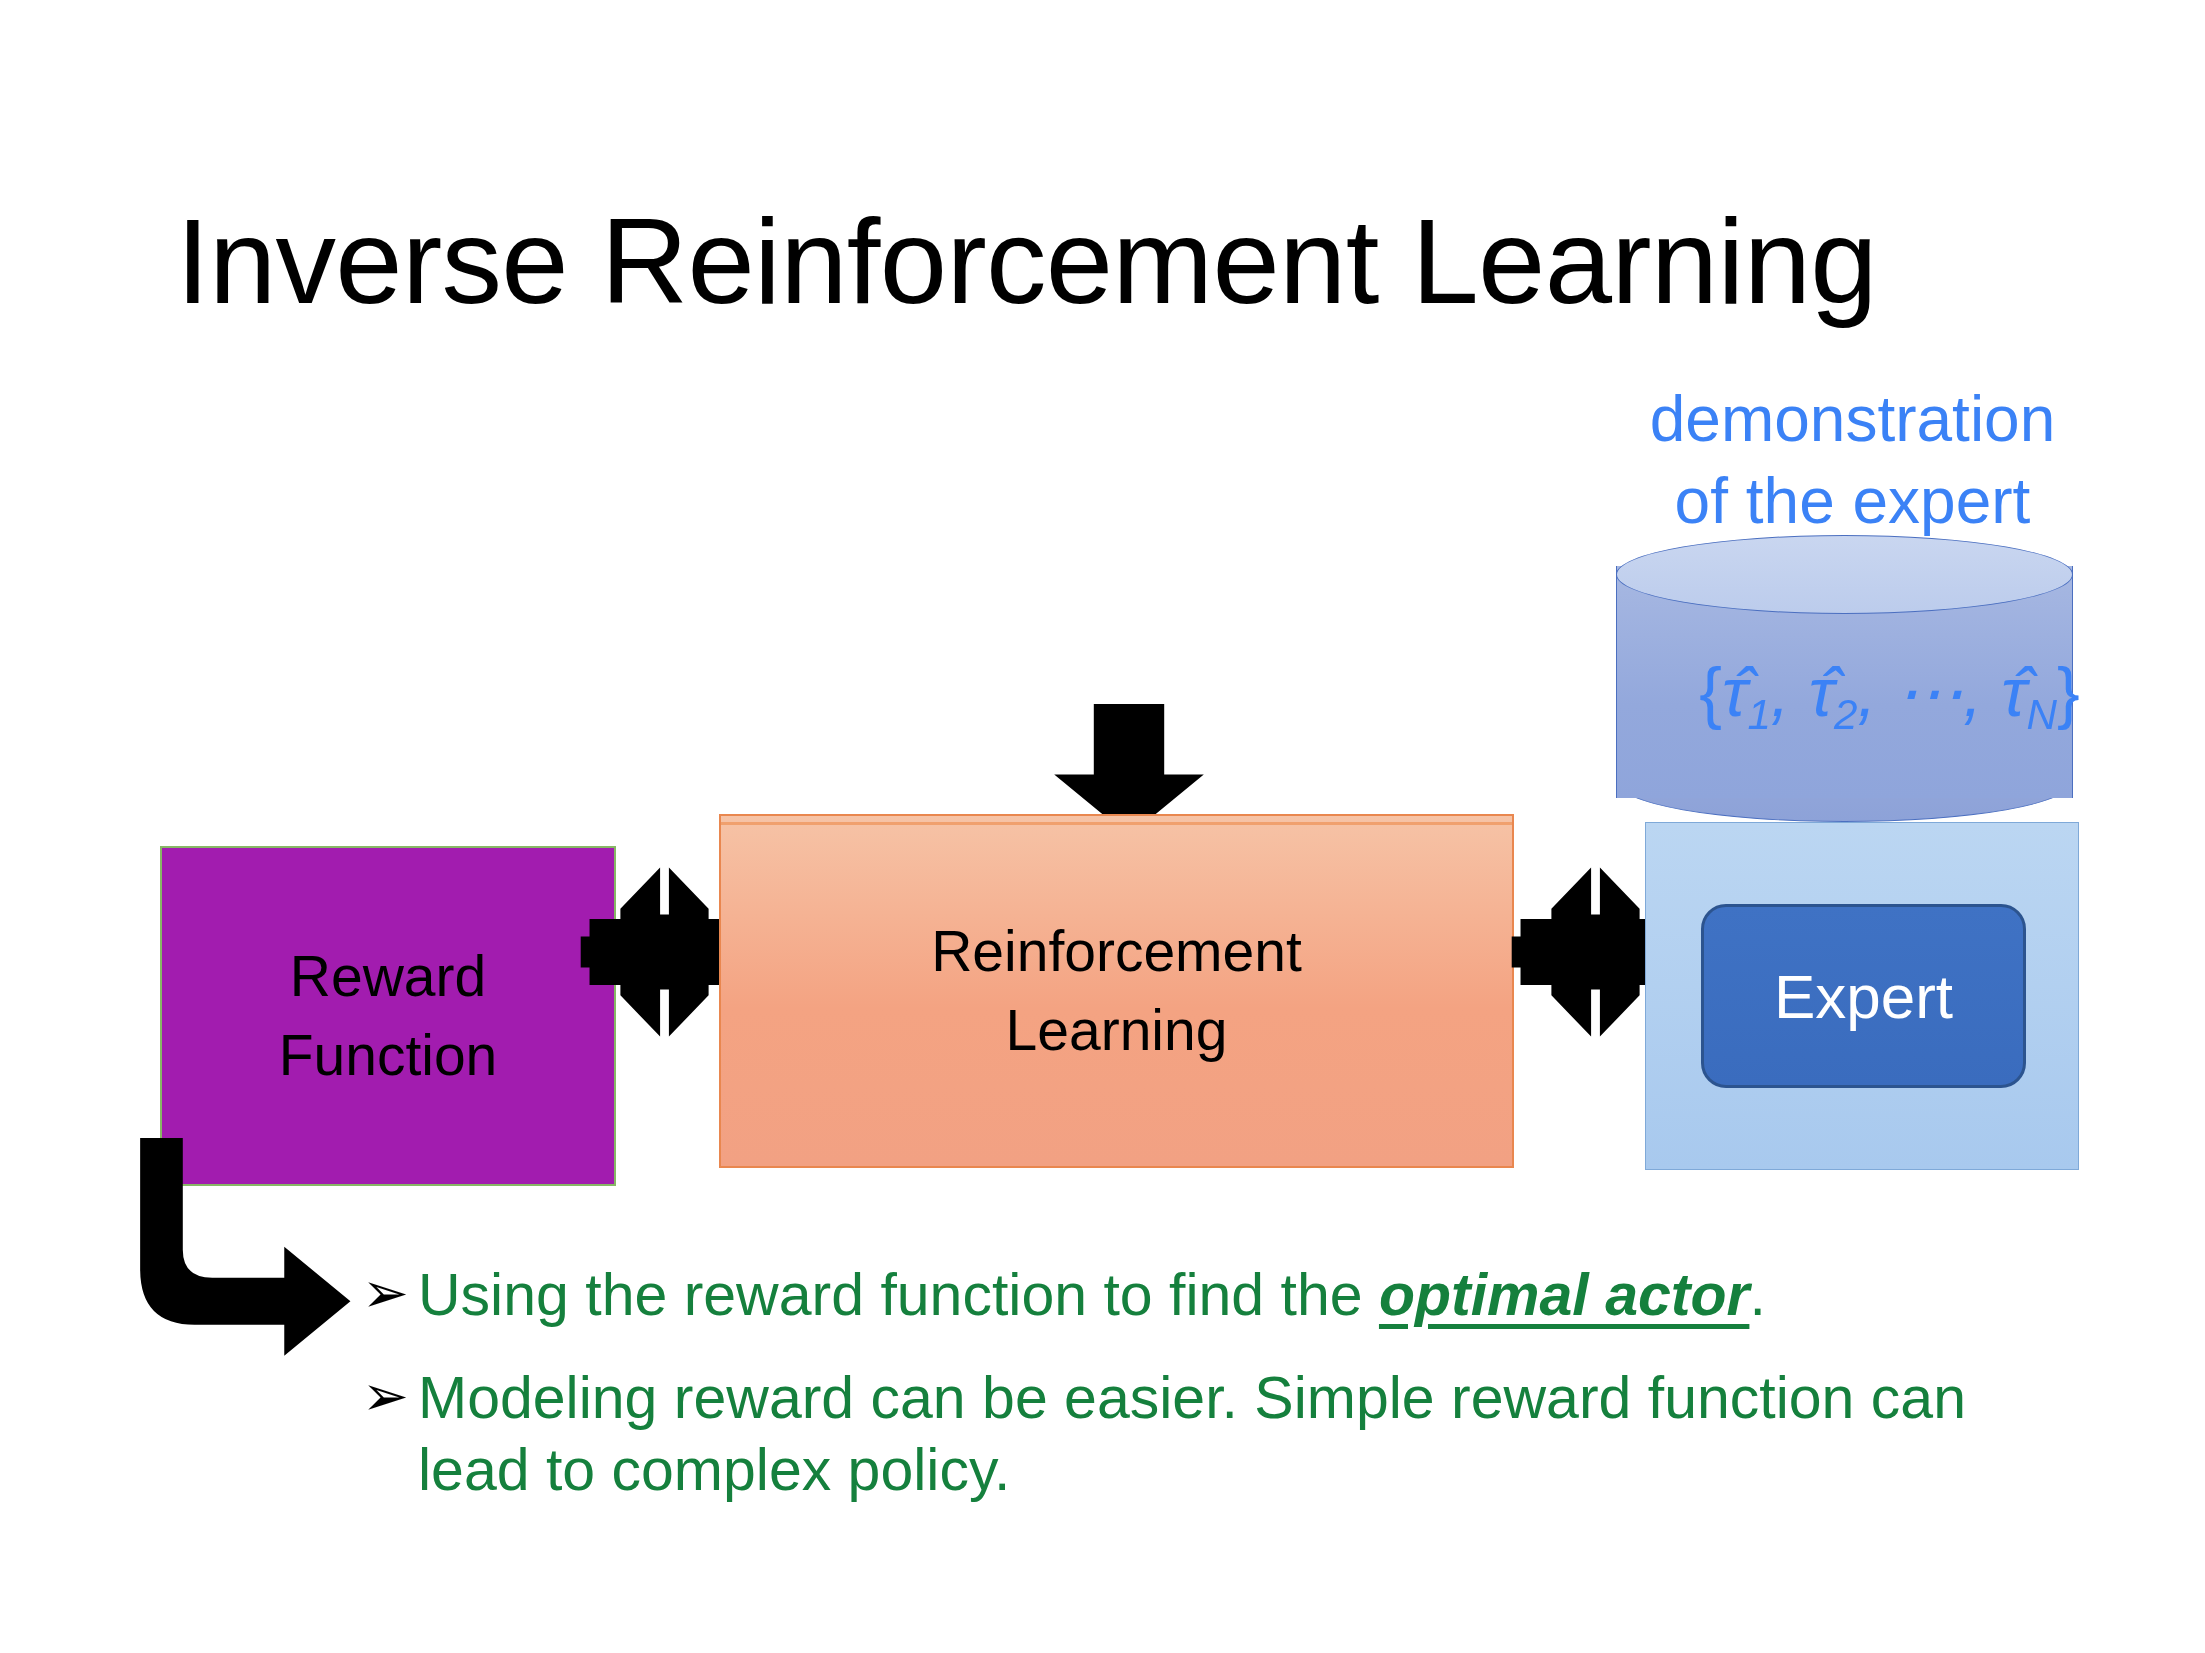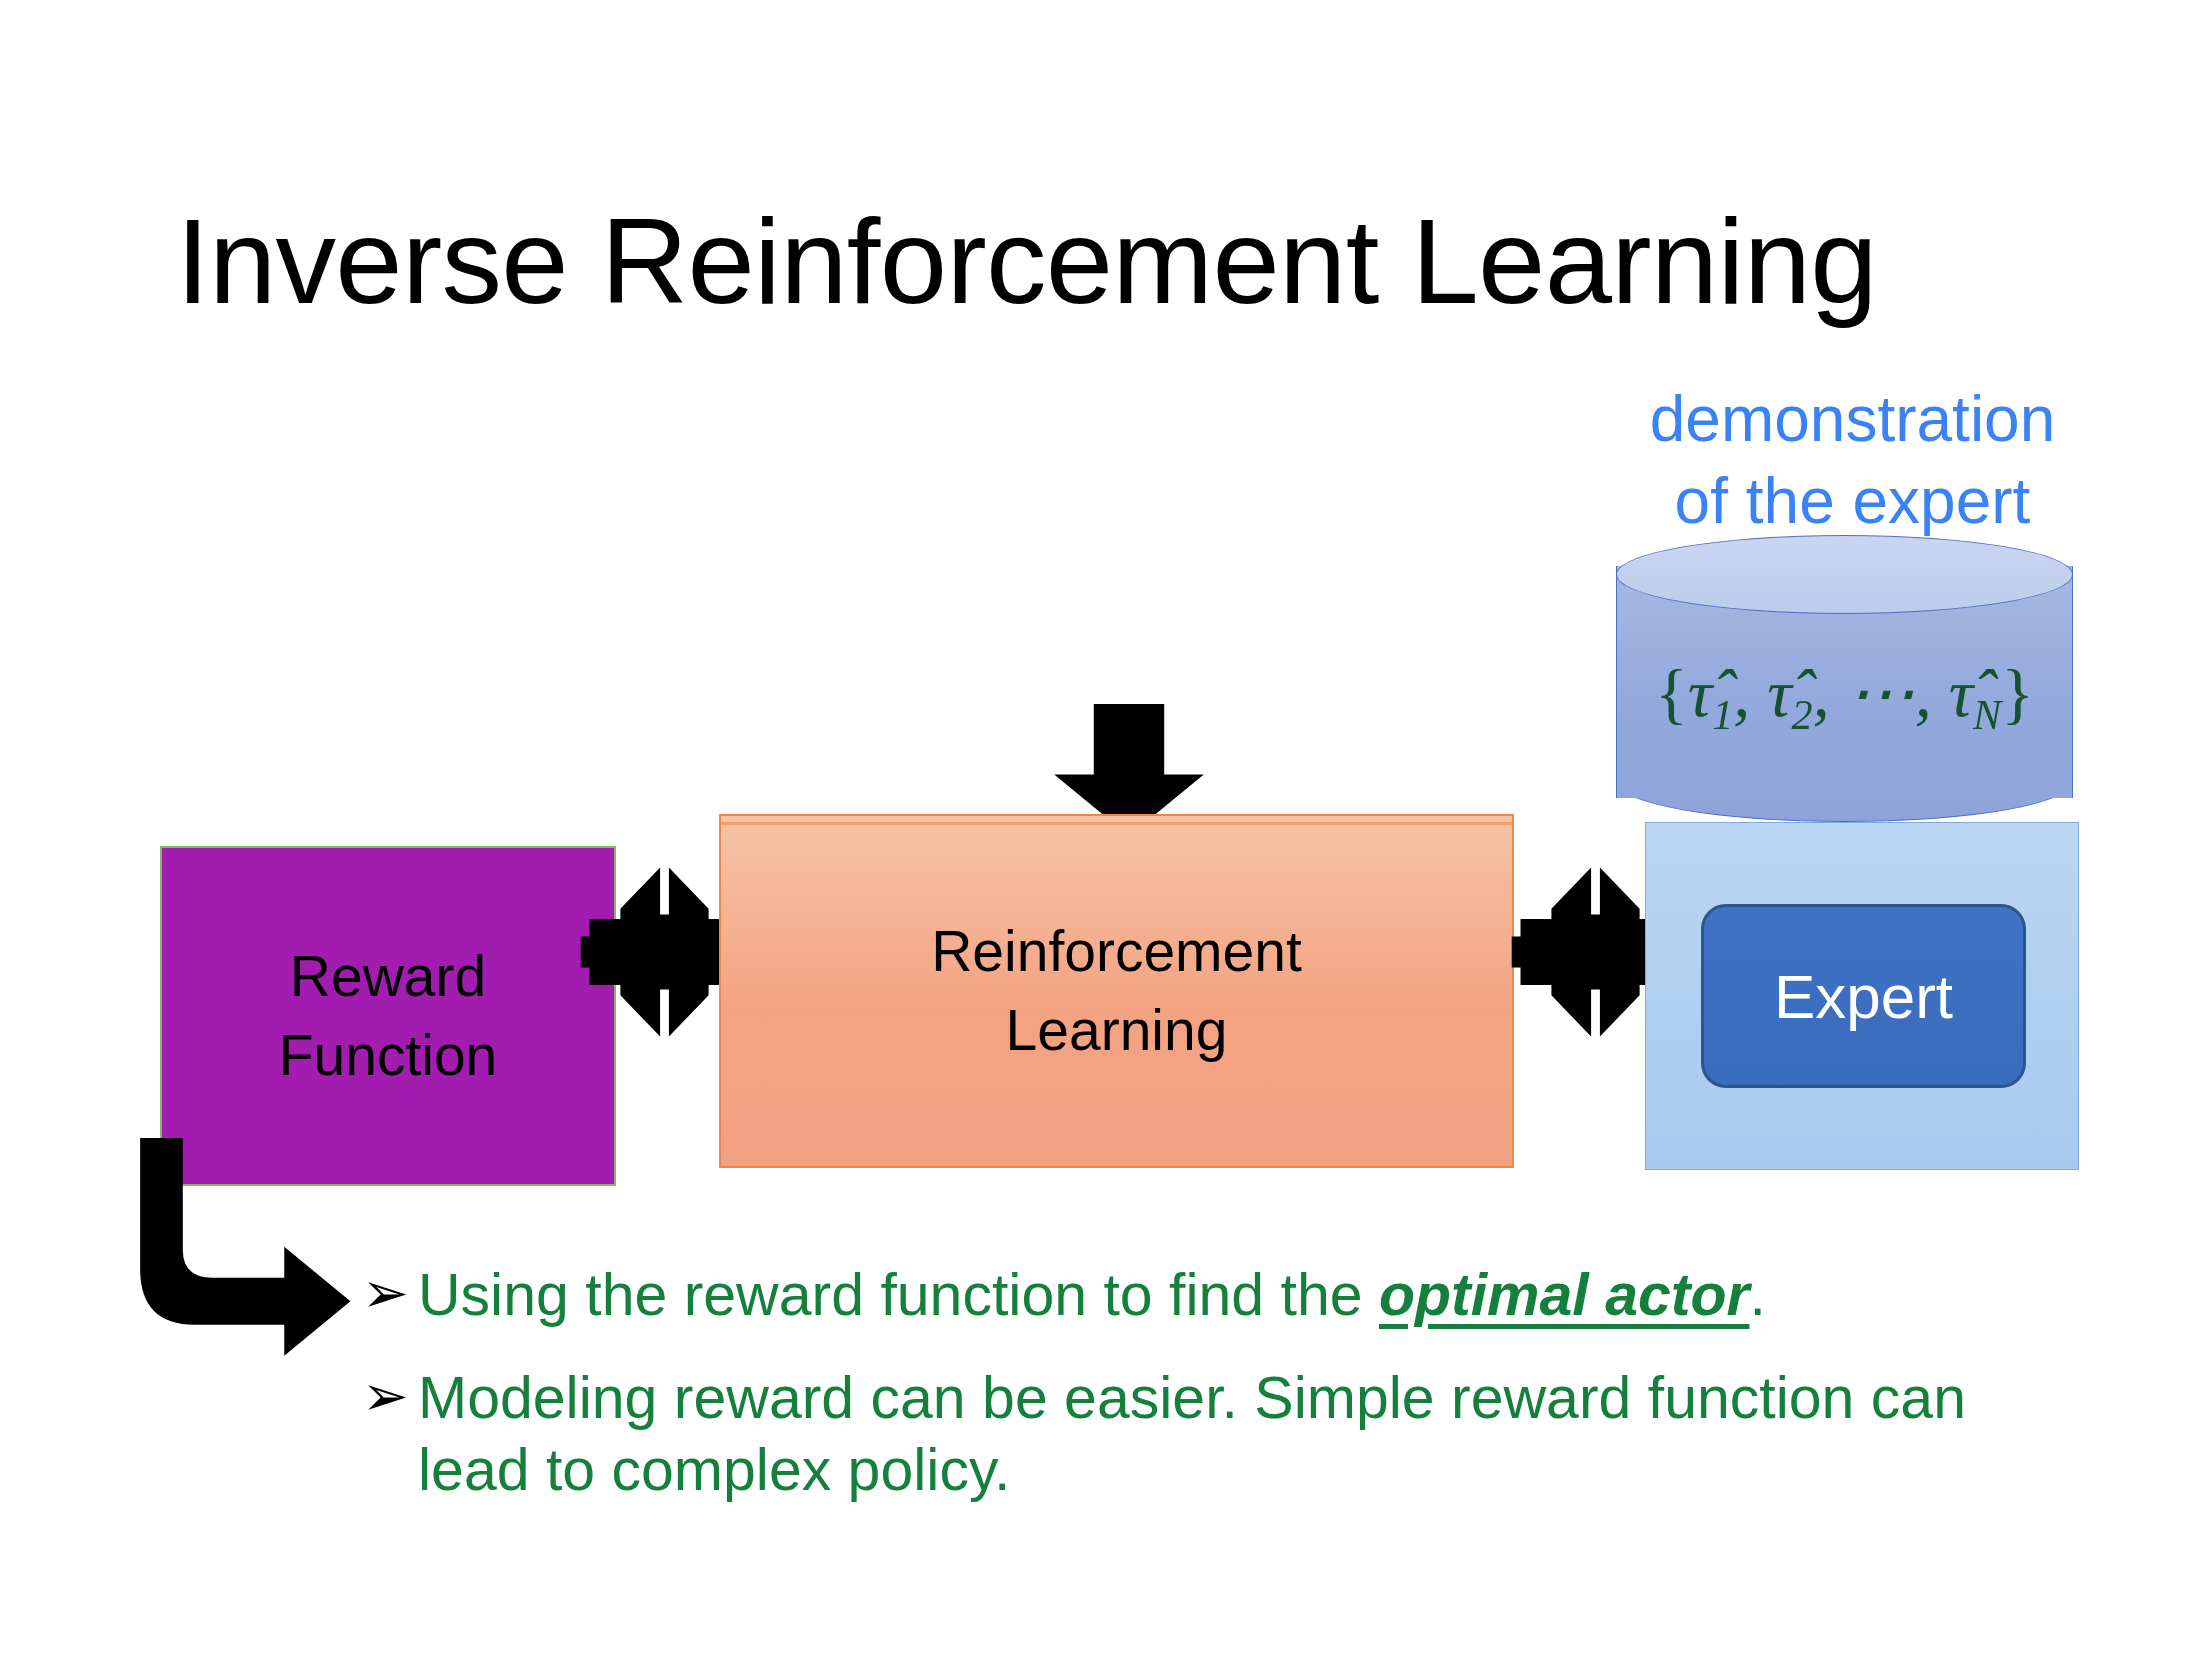--- a/index.html
+++ b/index.html
@@ -142,25 +142,26 @@
     border: 1.5px solid #4B6FC0;
     border-radius: 50%;
     box-sizing: border-box;
   }
   #cyl-formula {
     position: absolute;
     left: 0;
     top: 118px;
     width: 457px;
     text-align: center;
-    font-family: Liberation Serif, serif;
+    font-family: Liberation Sans, sans-serif;
     font-style: italic;
     font-size: 68px;
-    color: #14532d;
+    color: #3b82f6;
     white-space: nowrap;
+    padding-left: 45px;
   }
   #cyl-formula .sub {
     font-size: 0.62em;
     font-style: italic;
     vertical-align: -0.32em;
   }
   #cyl-formula .brace { font-style: normal; }
 
   #expert-box {
     position: absolute;

